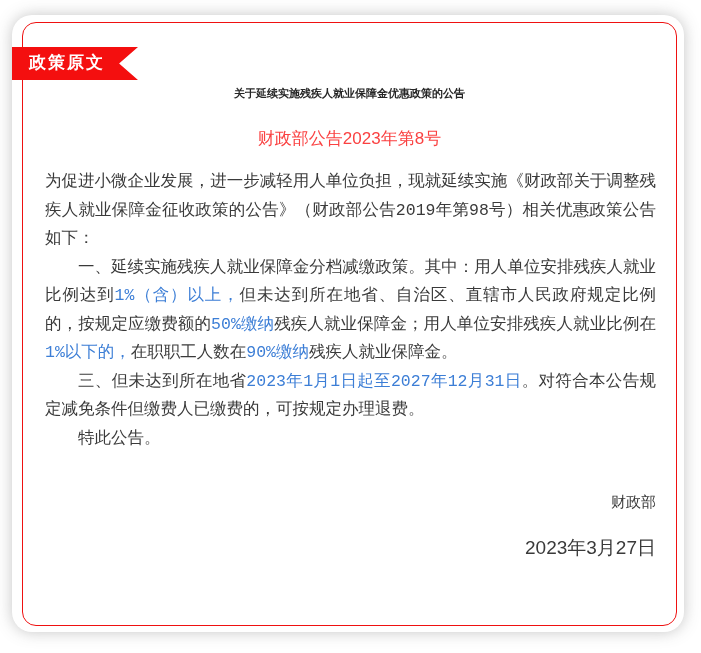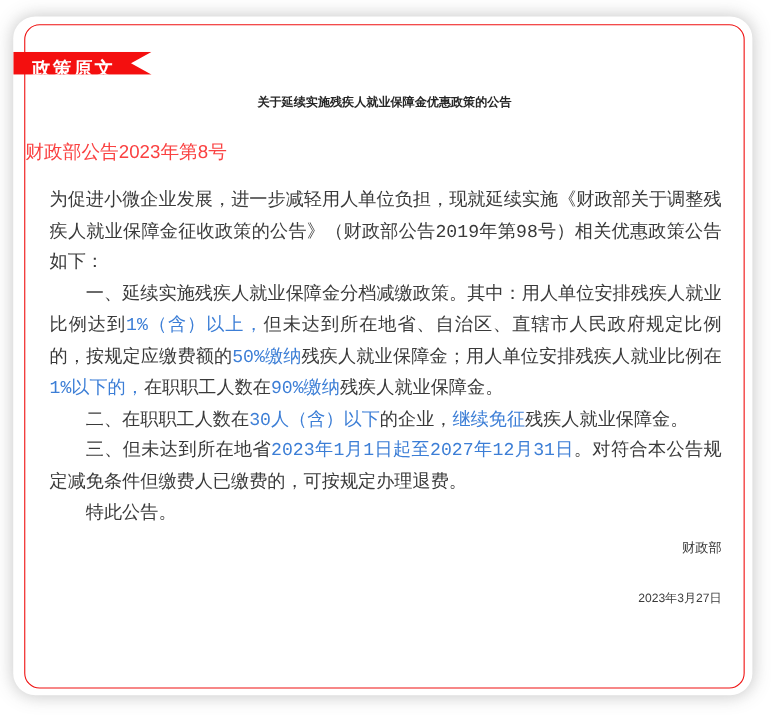--- a/index.html
+++ b/index.html
@@ -34,54 +34,55 @@
   .doc-title {
     margin: 58px 30px 0 30px;
     text-align: center;
     font-size: 11px;
     font-weight: bold;
     color: #262626;
     line-height: 24px;
   }
   .doc-subtitle {
     margin-top: 22px;
+    text-align: center;
     font-size: 17px;
     color: var(--subtitle-red, #fa4141);
     line-height: 24px;
   }
   .doc-body {
     margin: 17px 20px 0 22px;
     font-size: 16.5px;
     line-height: 28.5px;
     color: var(--body-text, #3a3a3a);
     text-align: justify;
   }
   .para { margin: 0; font-family: Liberation Mono, monospace; }
   .para.indent { text-indent: 2em; }
   .hl-blue { color: var(--highlight-blue, #3c7ed6); }
   .doc-signature {
-    margin: 2px 20px 0 0;
+    margin: 35px 20px 0 0;
     text-align: right;
-    font-size: 12px;
+    font-size: 15px;
     color: var(--body-text, #3a3a3a);
     line-height: 28px;
   }
   .doc-date {
     margin: 18px 20px 0 0;
     text-align: right;
-    font-size: 11px;
+    font-size: 19px;
     color: var(--body-text, #3a3a3a);
     line-height: 28px;
   }
   .ribbon {
     position: absolute;
     left: 0;
     top: 32px;
     width: 126px;
-    height: 21px;
+    height: 33px;
     background: var(--ribbon-red, #f40f0f);
     clip-path: polygon(0 0, 100% 0, 85% 50%, 100% 100%, 0 100%);
     color: #ffffff;
     font-size: 17px;
     font-weight: bold;
     line-height: 31px;
     padding-left: 0;
   }
   .ribbon span {
     display: inline-block;
@@ -92,21 +93,20 @@
 </head>
 <body>
 
 <div class="card">
   <div class="inner-border">
     <h1 class="doc-title">关于延续实施残疾人就业保障金优惠政策的公告</h1>
     <div class="doc-subtitle">财政部公告2023年第8号</div>
     <div class="doc-body">
         <p class="para"><span>为促进小微企业发展，进一步减轻用人单位负担，现就延续实施《财政部关于调整残疾人就业保障金征收政策的公告》（财政部公告2019年第98号）相关优惠政策公告如下：</span></p>
         <p class="para indent"><span>一、延续实施残疾人就业保障金分档减缴政策。其中：用人单位安排残疾人就业比例达到</span><span class="hl-blue">1%（含）以上，</span><span>但未达到所在地省、自治区、直辖市人民政府规定比例的，按规定应缴费额的</span><span class="hl-blue">50%缴纳</span><span>残疾人就业保障金；用人单位安排残疾人就业比例在</span><span class="hl-blue">1%以下的，</span><span>在职职工人数在</span><span class="hl-blue">90%缴纳</span><span>残疾人就业保障金。</span></p>
-        <p class="para indent"><span>二、在职职工人数在</span><span class="hl-blue">30人（含）以下</span><span>的企业，</span><span class="hl-blue">继续免征</span><span>残疾人就业保障金。</span></p>
         <p class="para indent"><span>三、但未达到所在地省</span><span class="hl-blue">2023年1月1日起至2027年12月31日</span><span>。对符合本公告规定减免条件但缴费人已缴费的，可按规定办理退费。</span></p>
         <p class="para indent"><span>特此公告。</span></p>
       </div>
     <div class="doc-signature">财政部</div>
     <div class="doc-date">2023年3月27日</div>
   </div>
   <div class="ribbon">
     <span>政策原文</span>
   </div>
 </div>

